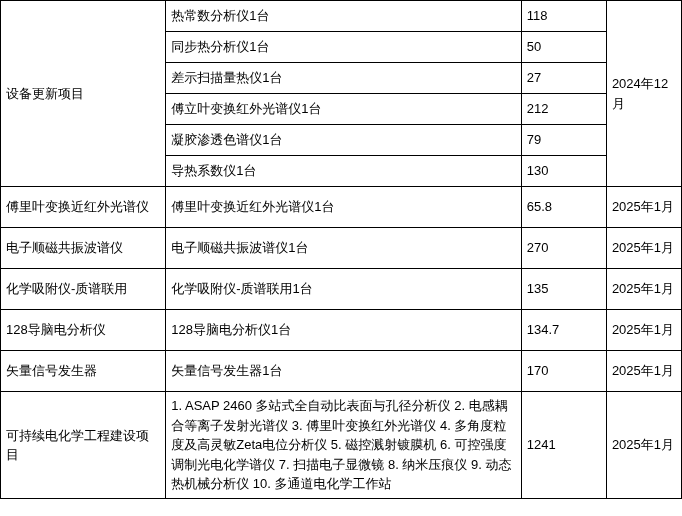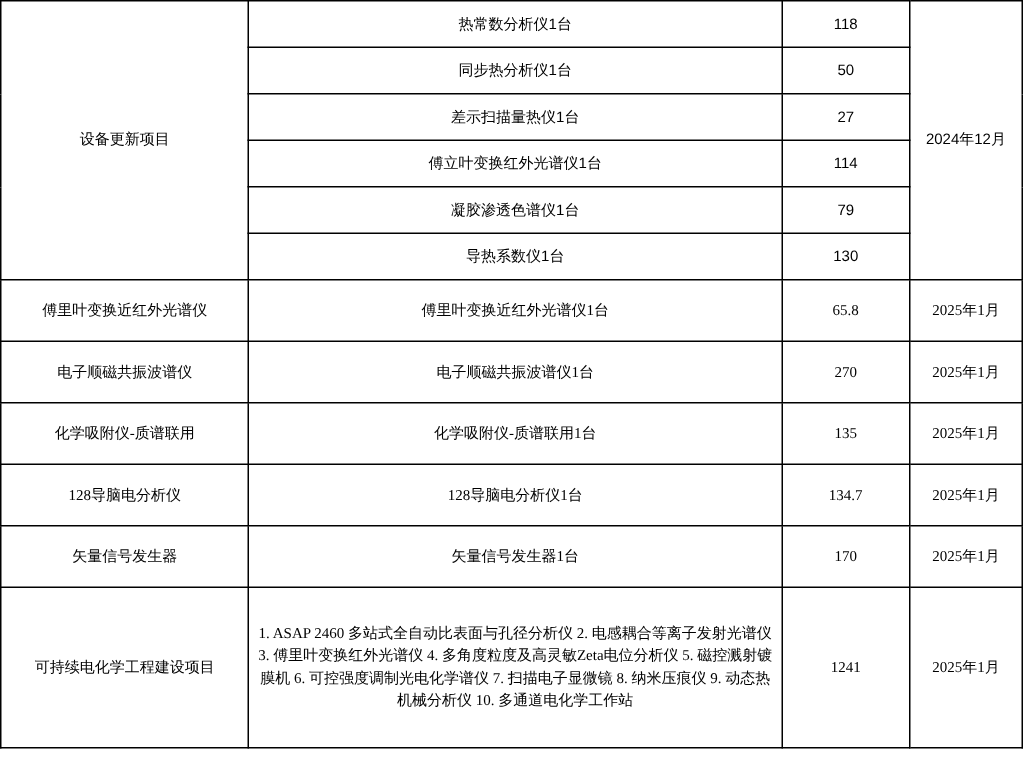--- a/index.html
+++ b/index.html
@@ -15,44 +15,44 @@
     overflow: hidden;
   }
   #equipment-table {
     border-collapse: collapse;
     table-layout: fixed;
     width: 682px;
     border-top: 0;
   }
   #equipment-table td {
     border: 1px solid #000000;
-    font-size: 10px;
+    font-size: 13px;
     line-height: 1.5;
-    text-align: center;
+    text-align: left;
     vertical-align: middle;
     padding: 3px 5px;
     word-break: break-word;
   }
   .col-name   { width: 165px; }
   .col-detail { width: 355px; }
   .col-amount { width: 85px; }
   .col-date   { width: 75px; }
 
   td.cell-name {
     padding-left: 8px;
     padding-right: 8px;
   }
   td.cell-detail-left {
     text-align: left;
     padding: 6px 8px;
     line-height: 1.55;
   }
-  .row-tall td { height: 34px; font-family: Liberation Serif, serif; }
+  .row-tall td { height: 34px; }
   .row-norm td { height: 24px; }
-  .row-big  td { height: 100px; font-family: Liberation Serif, serif; }
+  .row-big  td { height: 100px; }
 </style>
 </head>
 <body>
 
 <table id="equipment-table">
   <colgroup>
     <col class="col-name">
     <col class="col-detail">
     <col class="col-amount">
     <col class="col-date">
@@ -68,21 +68,21 @@
     <tr class="row-norm">
       <td>同步热分析仪1台</td>
       <td>50</td>
     </tr>
     <tr class="row-norm">
       <td>差示扫描量热仪1台</td>
       <td>27</td>
     </tr>
     <tr class="row-norm">
       <td>傅立叶变换红外光谱仪1台</td>
-      <td>114</td>
+      <td>212</td>
     </tr>
     <tr class="row-norm">
       <td>凝胶渗透色谱仪1台</td>
       <td>79</td>
     </tr>
     <tr class="row-norm">
       <td>导热系数仪1台</td>
       <td>130</td>
     </tr>
 

